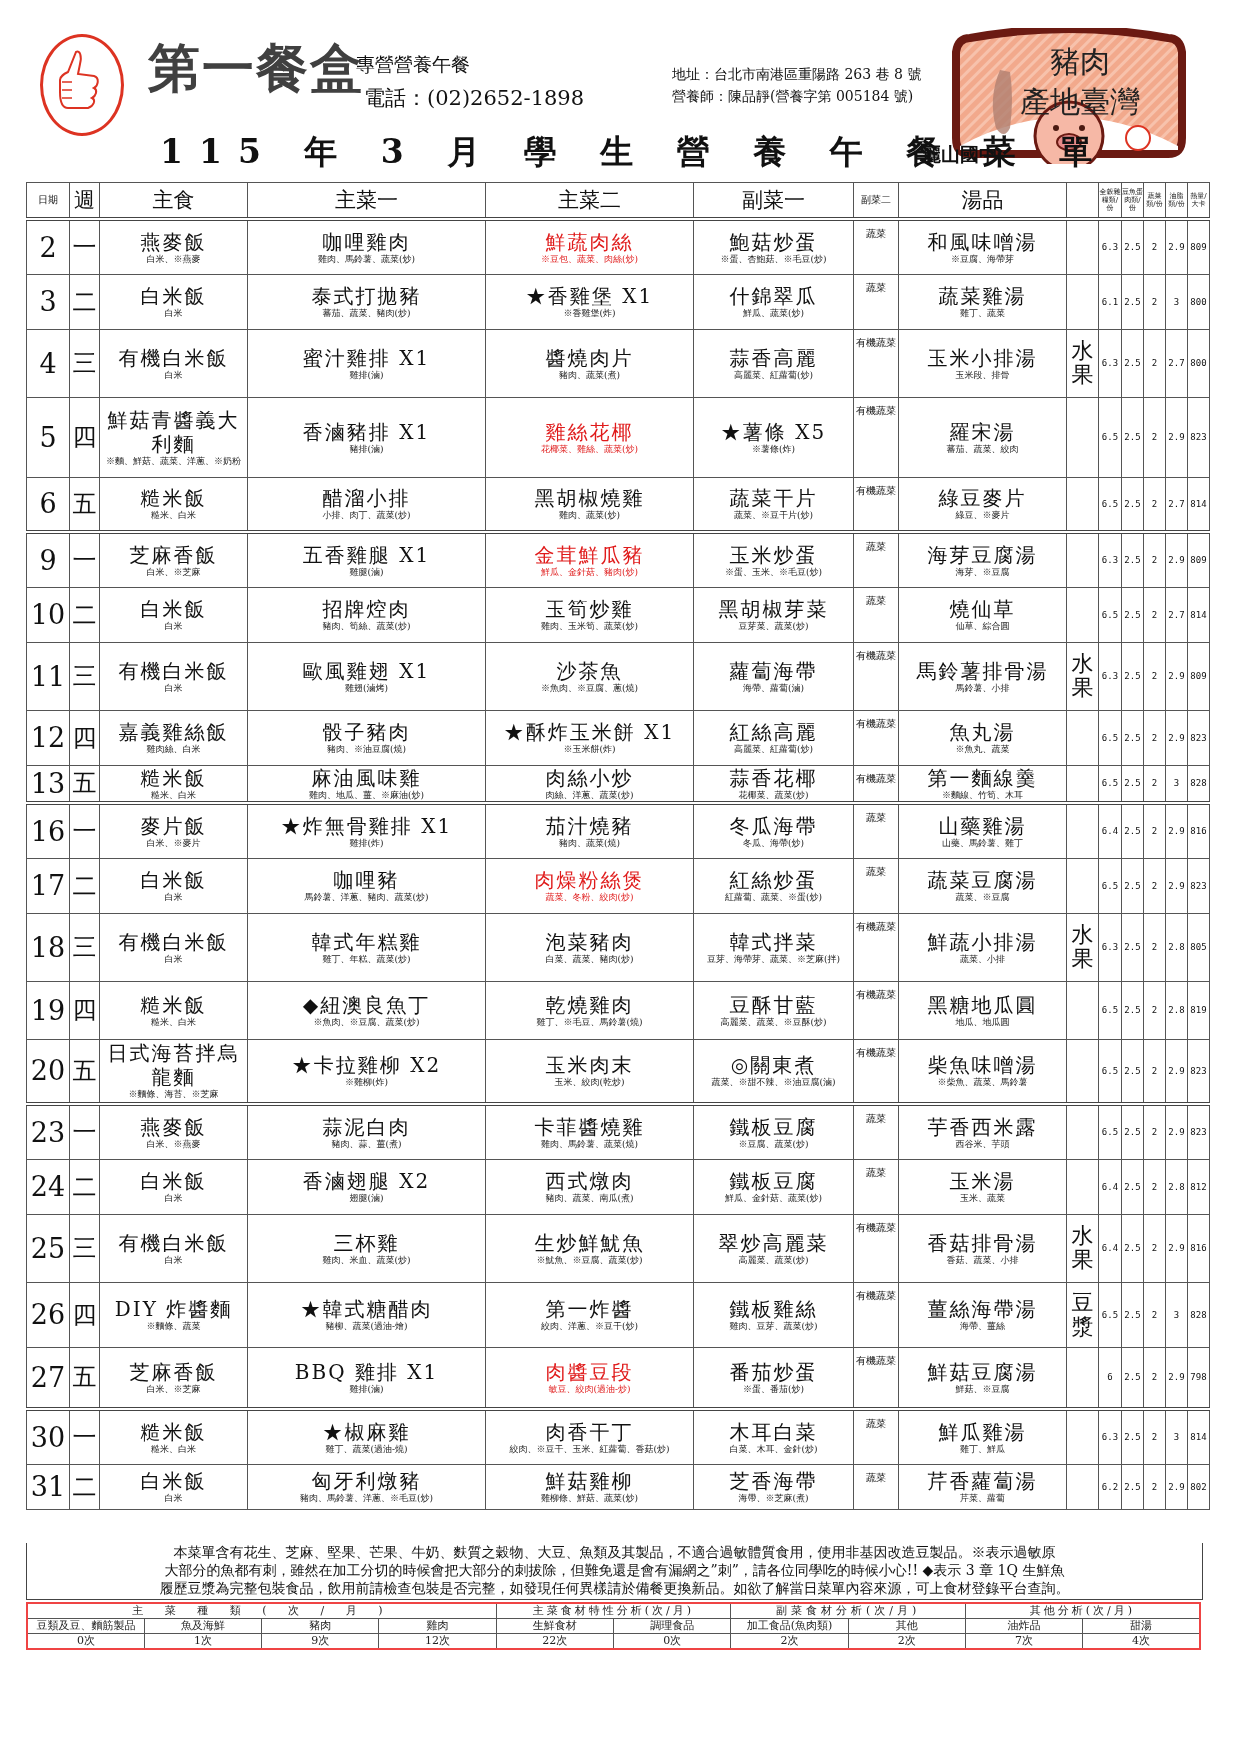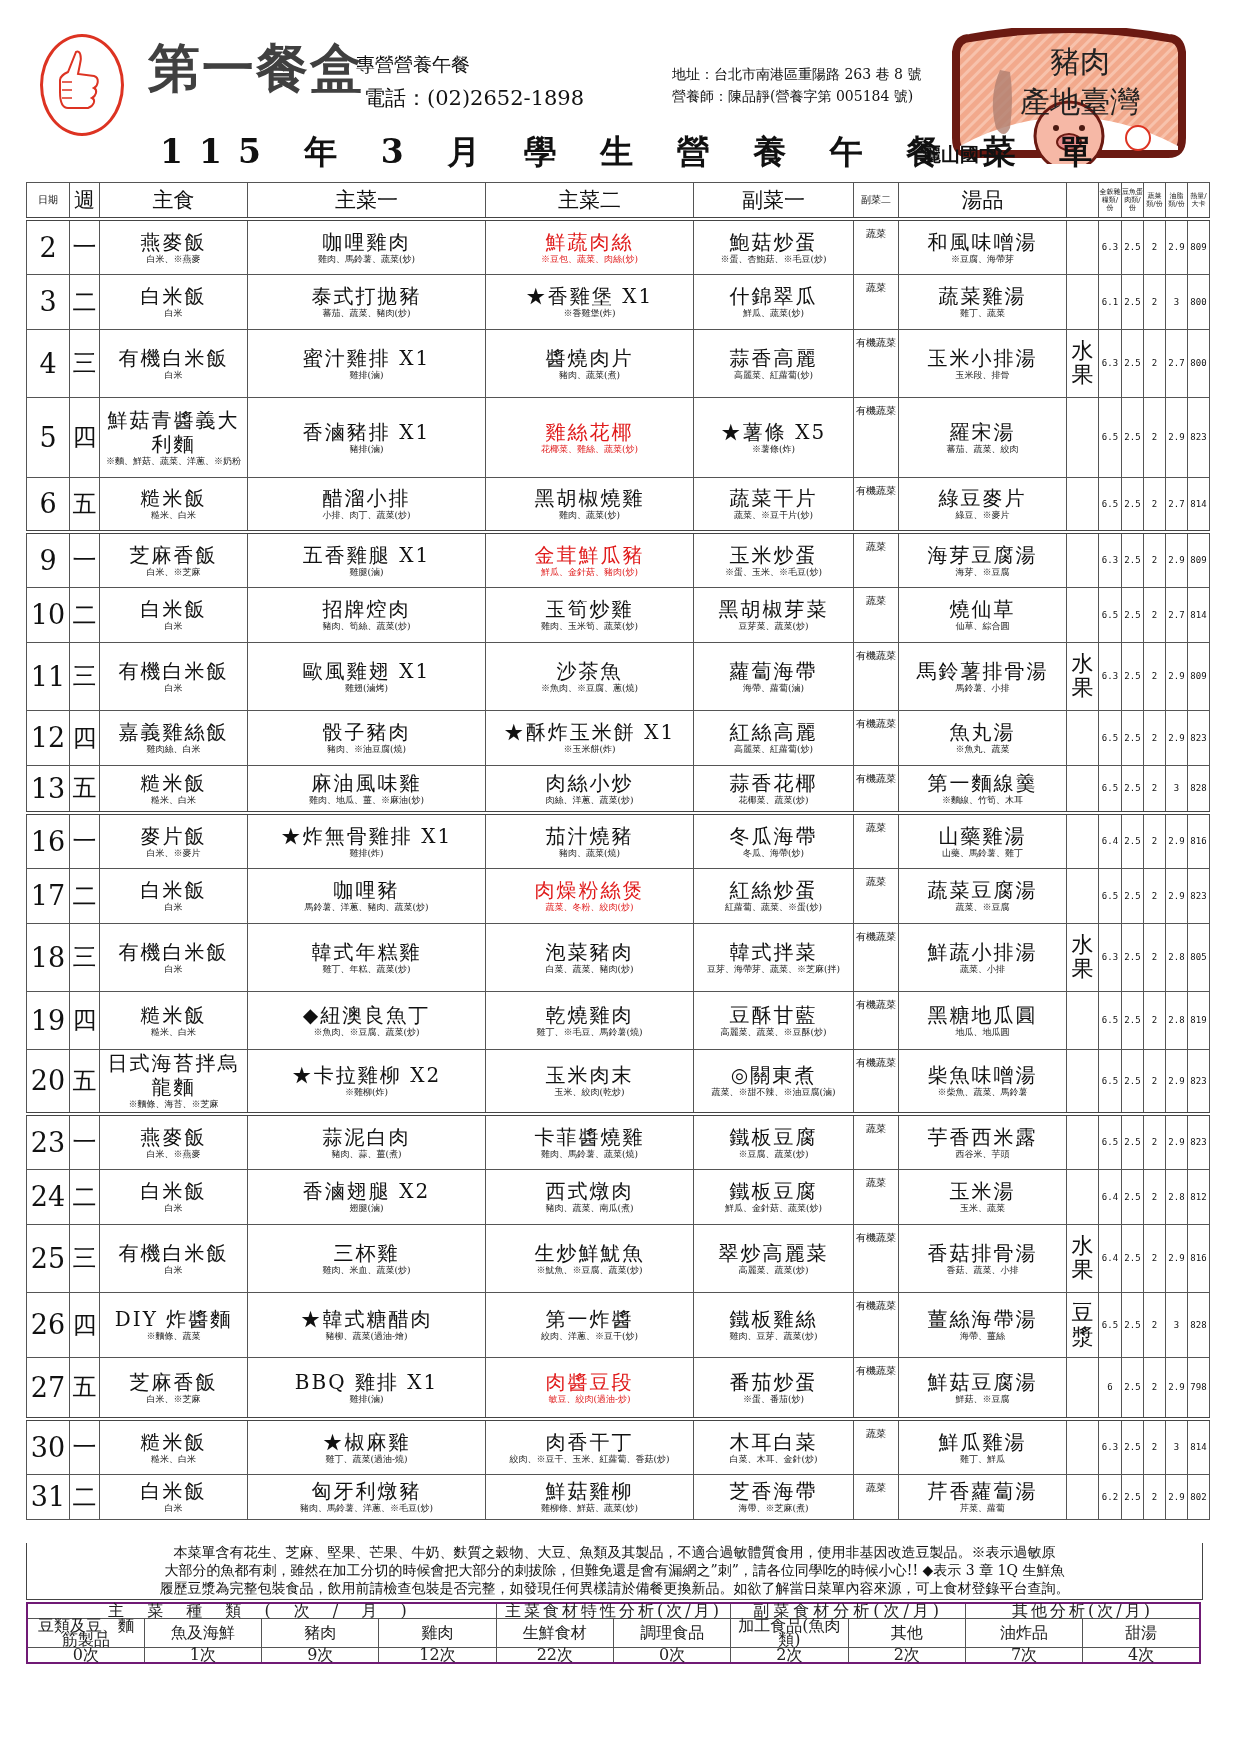--- a/index.html
+++ b/index.html
@@ -27,21 +27,21 @@
   .d-week{font-size:24px;}
   .dish{font-size:20px;line-height:24px;letter-spacing:2px;}
   .ing{font-size:9px;line-height:11px;color:#222;}
   .red .dish,.red .ing{color:#e01b1b;}
   .veg{font-size:10px;line-height:13px;vertical-align:top !important;padding-top:6px !important;}
   .extra{font-size:22px;line-height:24px;}
   .num{font-size:9px;font-family:"DejaVu Sans Mono",monospace;}
   tr.weekbreak td{border-top:4px double #444;}
 
   .notice{position:absolute;left:26px;top:1543px;width:1175px;height:56px;border:1px solid #444;border-top:none;font-size:14px;line-height:18px;text-align:center;}
-  table.summary{position:absolute;left:26px;top:1602px;width:1175px;border-collapse:collapse;table-layout:fixed;border:2px solid #701a75;font-size:16px;}
+  table.summary{position:absolute;left:26px;top:1602px;width:1175px;border-collapse:collapse;table-layout:fixed;border:2px solid #ef4444;font-size:11px;}
   table.summary td{border:1px solid #555;padding:0 3px;height:14px;line-height:14px;text-align:center;color:#222;}
   table.summary .hdr{letter-spacing:9px;}
 </style>
 </head>
 <body>
 
 <div class="header">
   <div class="logo-circle"></div>
   <svg class="logo-thumb" viewBox="0 0 50 66">
     <path d="M22 4 C26 2 28 8 26 16 L24 26 L40 28 C46 30 44 38 40 40 C44 42 42 48 38 50 C42 52 40 58 34 60 L14 60 C8 60 6 52 6 44 L6 32 C6 28 10 26 14 24 Z" fill="none" stroke="#d32" stroke-width="2"></path>
@@ -393,21 +393,21 @@
           <div class="ing">※魚丸、蔬菜</div>
         </td>
     <td class="extra"></td>
     <td class="num">6.5</td>
     <td class="num">2.5</td>
     <td class="num">2</td>
     <td class="num">2.9</td>
     <td class="num">823</td>
   </tr>
 
-  <tr style="height: 48px;">
+  <tr style="height: 38px;">
     <td class="d-date">13</td>
     <td class="d-week">五</td>
     <td>
           <div class="dish">糙米飯</div>
           <div class="ing">糙米、白米</div>
         </td>
     <td>
           <div class="dish">麻油風味雞</div>
           <div class="ing">雞肉、地瓜、薑、※麻油(炒)</div>
         </td>

